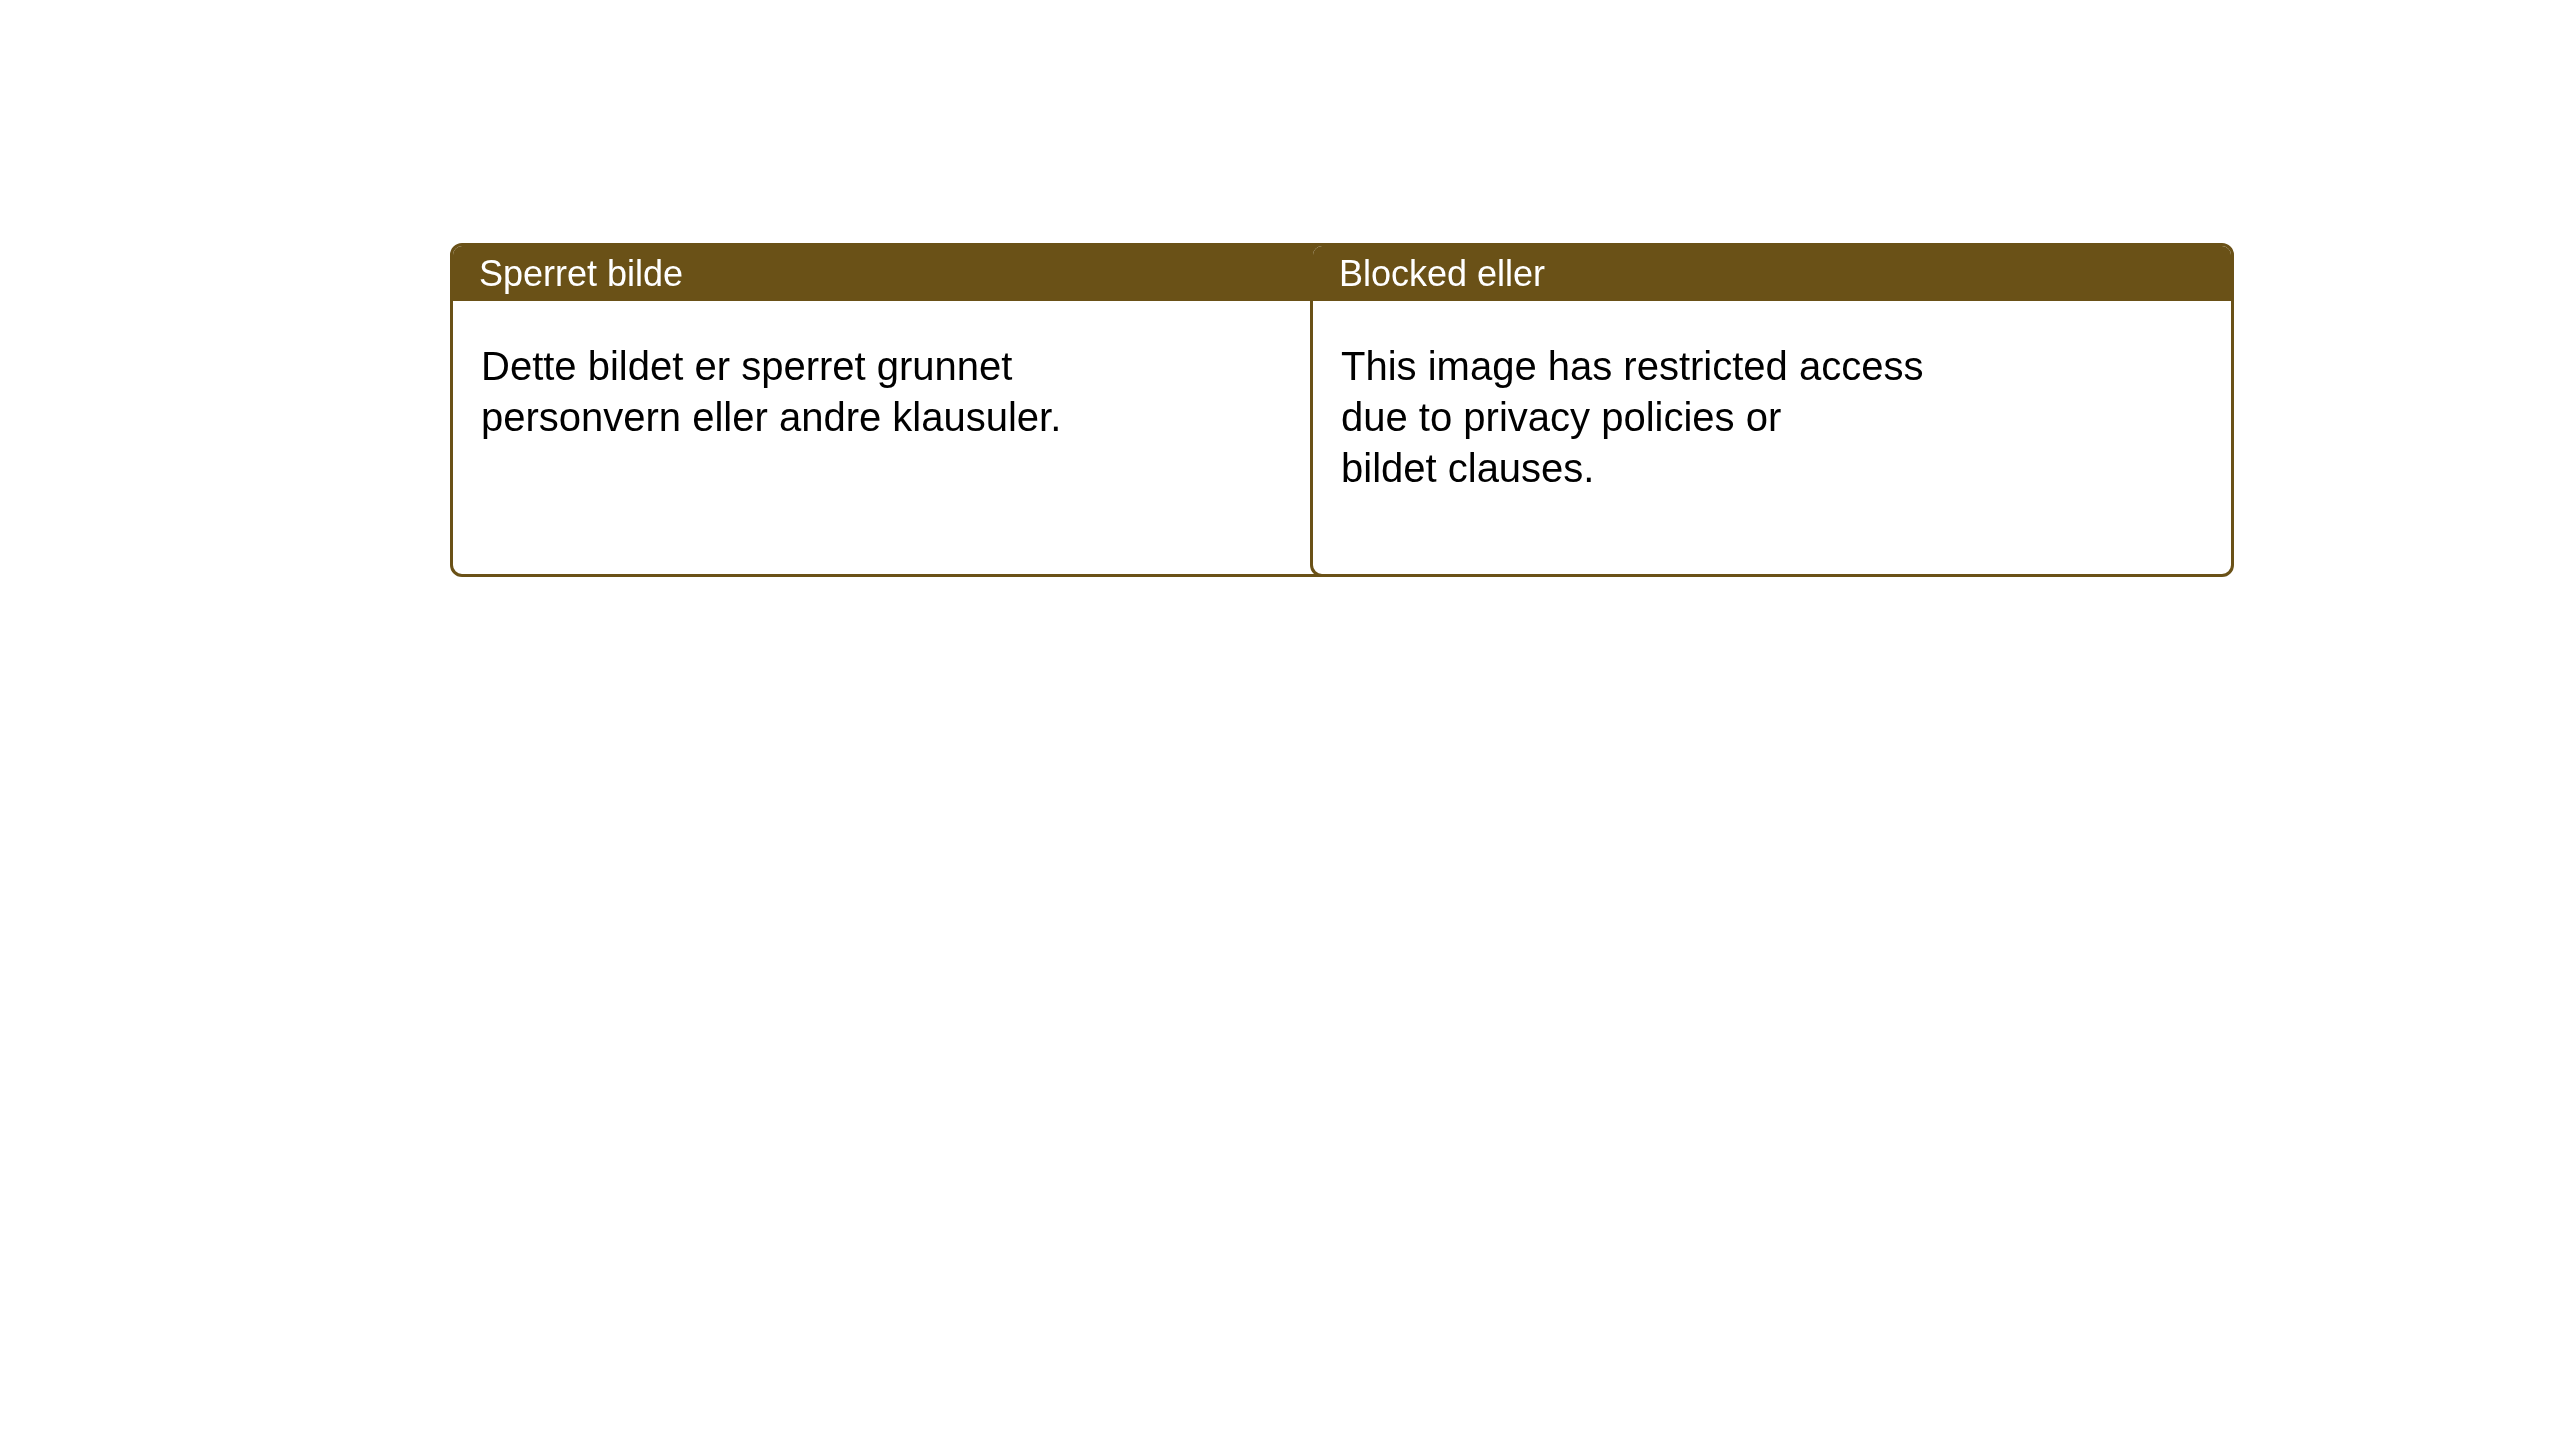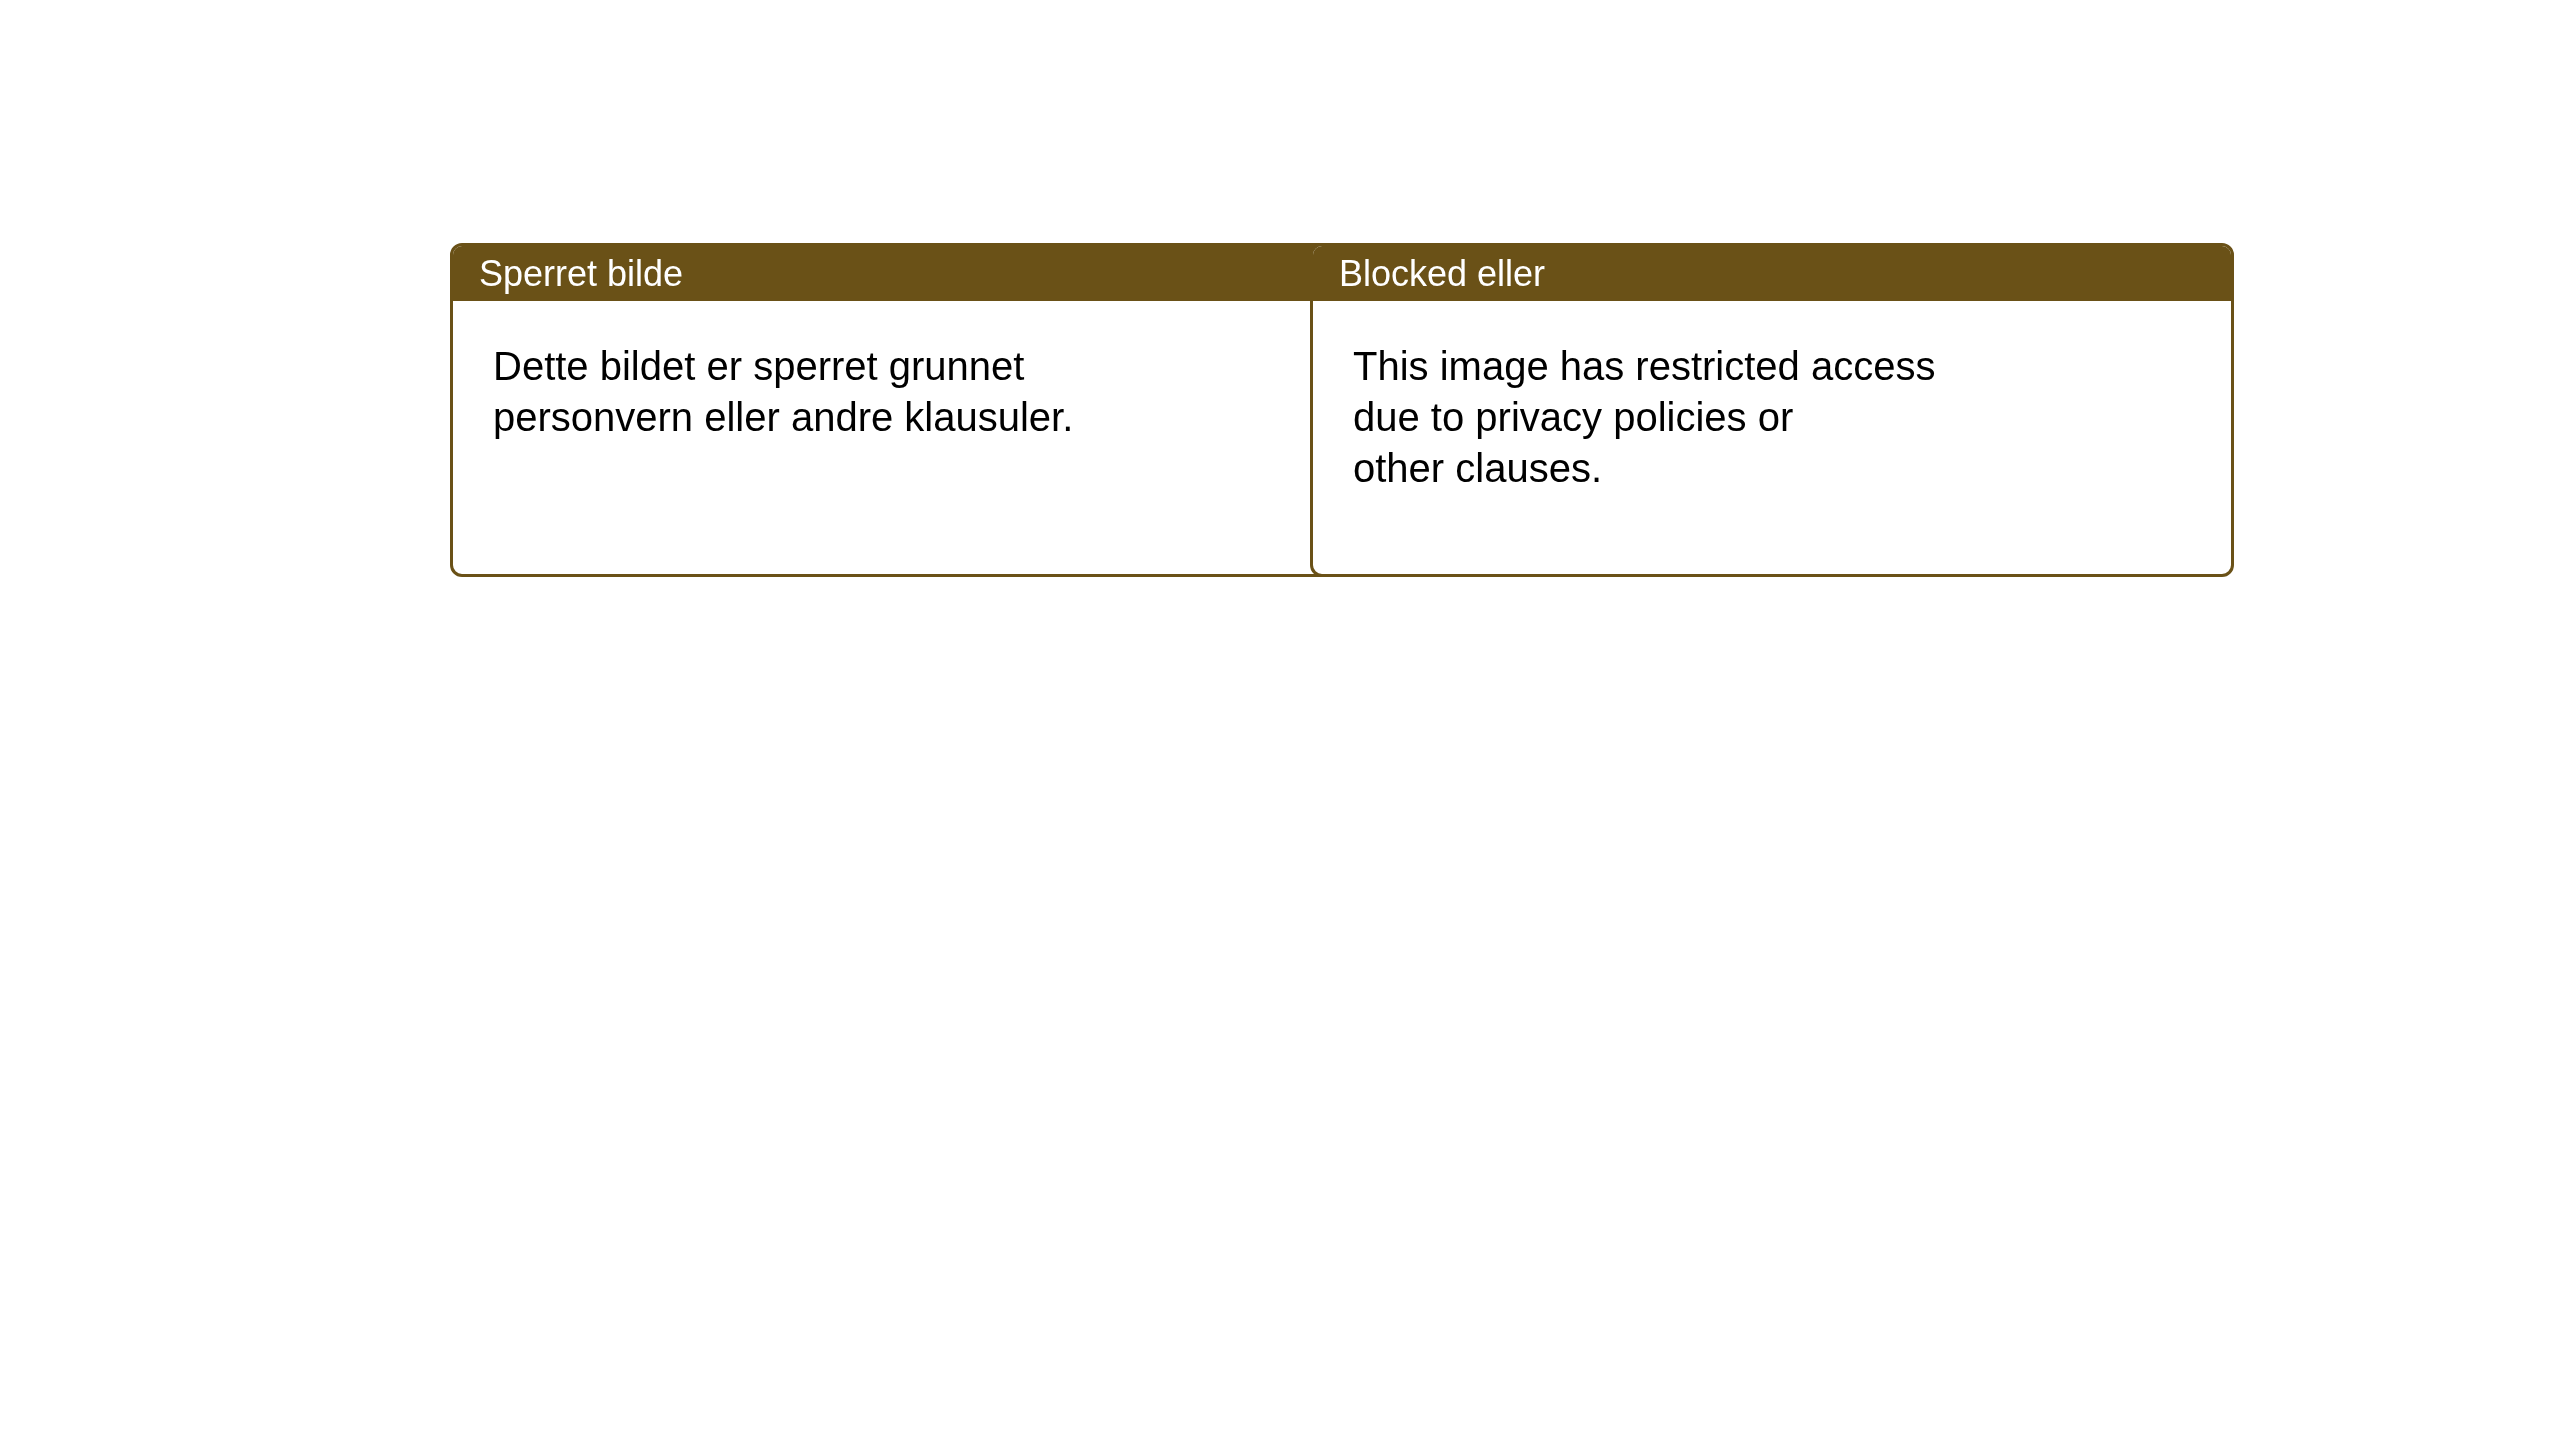--- a/index.html
+++ b/index.html
@@ -37,21 +37,21 @@
   .card-header {
     height: 55px;
     background: var(--header-background);
     color: var(--header-text);
     font-size: 36px;
     line-height: 55px;
     padding: 0 26px;
     white-space: nowrap;
   }
   .card-body {
-    padding: 40px 28px 0 40px;
+    padding: 40px 28px 0 28px;
     color: var(--body-text);
     font-size: 40px;
     line-height: 51px;
     white-space: pre-line;
   }
 </style>
 </head>
 <body>
 
 <div>
@@ -63,16 +63,16 @@
     <div class="card-body">Dette bildet er sperret grunnet
 personvern eller andre klausuler.</div>
   </section>
 
   <section class="card second">
     <header class="card-header">
       <span>Blocked eller</span>
     </header>
     <div class="card-body">This image has restricted access
 due to privacy policies or
-other clauses.</div>
+bildet clauses.</div>
   </section>
 
 </div>
 
 </body></html>

